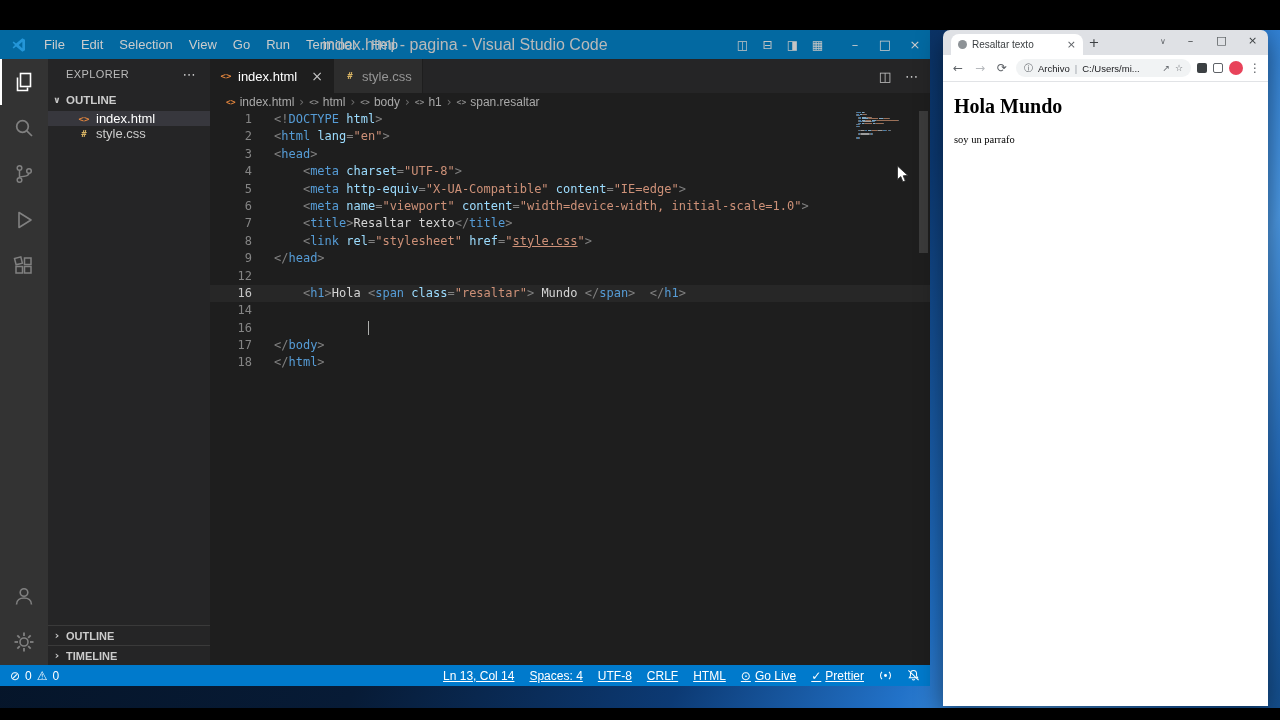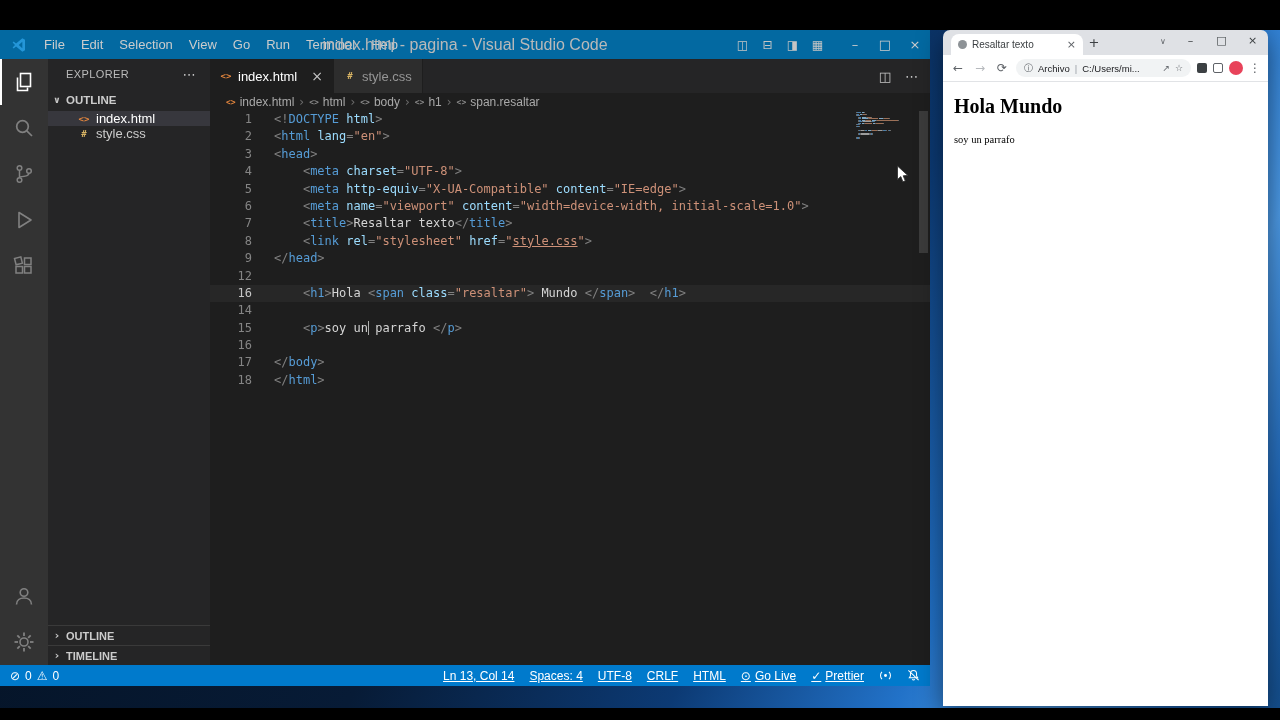--- a/index.html
+++ b/index.html
@@ -360,24 +360,20 @@
             </div>
             <div class="code-line current">
               <span class="ln">16</span>
               <span class="lt"><span class="tk-x">    </span><span class="tk-p">&lt;</span><span class="tk-t">h1</span><span class="tk-p">&gt;</span><span class="tk-x">Hola </span><span class="tk-p">&lt;</span><span class="tk-t">span</span><span class="tk-x"> </span><span class="tk-a">class</span><span class="tk-p">=</span><span class="tk-s">"resaltar"</span><span class="tk-p">&gt;</span><span class="tk-x"> Mundo </span><span class="tk-p">&lt;/</span><span class="tk-t">span</span><span class="tk-p">&gt;</span><span class="tk-x">  </span><span class="tk-p">&lt;/</span><span class="tk-t">h1</span><span class="tk-p">&gt;</span></span>
             </div>
             <div class="code-line">
               <span class="ln">14</span>
               <span class="lt"></span>
             </div>
             <div class="code-line">
-              <span class="ln">15</span>
-              <span class="lt"><span class="tk-x">    </span><span class="tk-p">&lt;</span><span class="tk-t">p</span><span class="tk-p">&gt;</span><span class="tk-x">soy un parrafo </span><span class="tk-p">&lt;/</span><span class="tk-t">p</span><span class="tk-p">&gt;</span></span>
-            </div>
-            <div class="code-line">
               <span class="ln">16</span>
               <span class="lt"></span>
             </div>
             <div class="code-line">
               <span class="ln">17</span>
               <span class="lt"><span class="tk-p">&lt;/</span><span class="tk-t">body</span><span class="tk-p">&gt;</span></span>
             </div>
             <div class="code-line">
               <span class="ln">18</span>
               <span class="lt"><span class="tk-p">&lt;/</span><span class="tk-t">html</span><span class="tk-p">&gt;</span></span>

